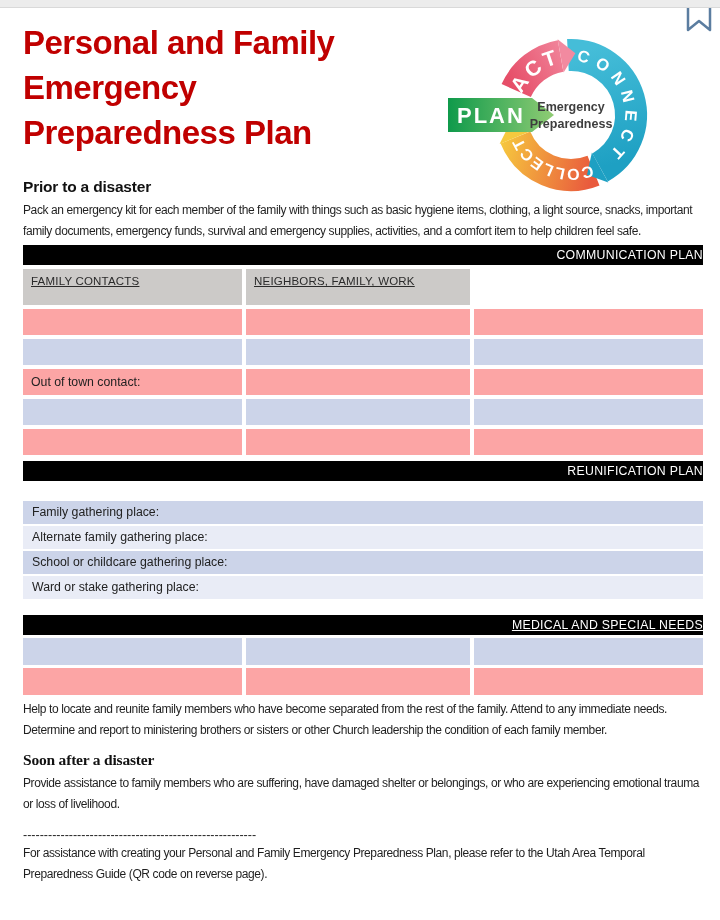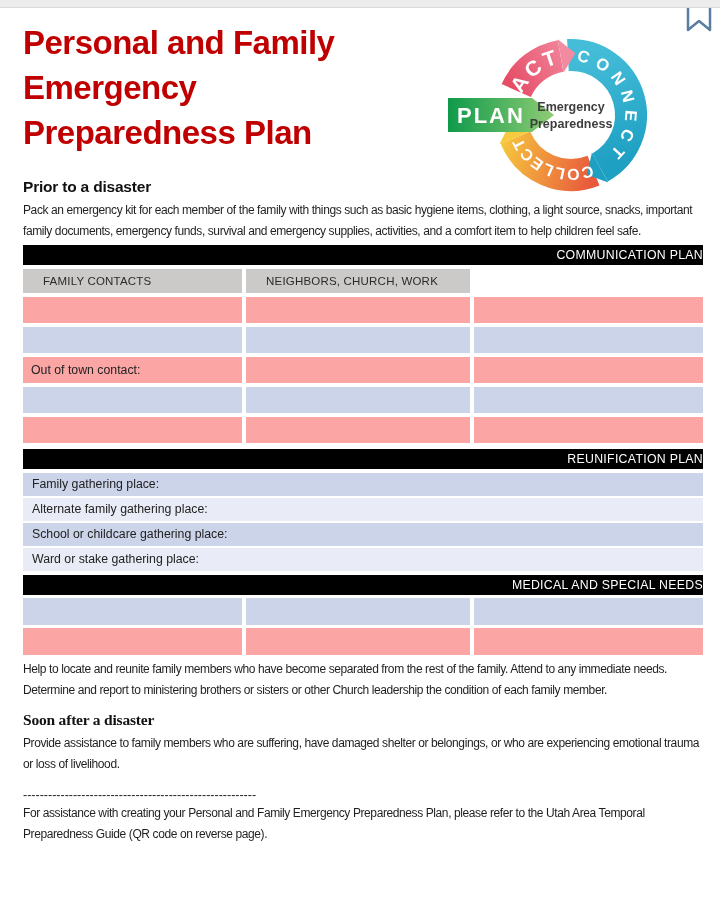--- a/index.html
+++ b/index.html
@@ -25,38 +25,38 @@
   .section-heading.tighter{margin-top:10px;font-family:Liberation Serif, serif;}
   .body-text{
     font-size:12px;line-height:20.5px;letter-spacing:-0.4px;
     color:#1f1f1f;margin:4px 0 0 0;max-width:677px;
   }
   .black-bar{
     background:#000000;color:#ffffff;height:20px;line-height:20px;
     text-align:right;font-size:12.3px;letter-spacing:0.3px;margin-top:4px;
   }
   .black-bar.mt6{margin-top:6px;}
-  .black-bar.mt5{margin-top:4px;}
+  .black-bar.mt5{margin-top:16px;text-decoration:underline;}
   .grid3{display:grid;grid-template-columns:219px 224px 1fr;column-gap:4px;}
   .tbl-header{margin-top:4px;}
   .tbl-header .cell{
-    background:#cccac8;height:24px;line-height:24px;padding-left:20px;
-    font-size:11.5px;letter-spacing:0.2px;color:#2b2b2b;
+    background:#cccac8;height:36px;line-height:24px;padding-left:8px;
+    font-size:11.5px;letter-spacing:0.2px;color:#2b2b2b;text-decoration:underline;
   }
   .comm-row{margin-top:4px;}
   .comm-row .cell{height:26px;line-height:26px;padding-left:8px;font-size:12.3px;color:#222;}
   .med-row{margin-top:3px;}
   .med-row .cell{height:27px;}
   .row-light .cell{background:#fca5a5;}
   .row-dark .cell{background:#ccd4e9;}
   .reun-row{
     margin-top:2px;height:23px;line-height:23px;padding-left:9px;
     font-size:12.3px;color:#222;
   }
-  .reun-row.first{margin-top:4px;}
+  .reun-row.first{margin-top:20px;}
   .reun-row.row-dark{background:#ccd4e9;}
   .reun-row.row-light{background:#e9ecf6;}
   .divider{margin-top:14px;font-size:12.5px;letter-spacing:0;color:#222;}
   .footer-note{margin-top:1px;}
   .logo-label{fill:#ffffff;font-weight:bold;font-family:"Liberation Sans",sans-serif;}
   .logo-center{fill:#3e3e3e;font-weight:bold;font-family:"Liberation Sans",sans-serif;font-size:12.5px;text-anchor:middle;}
 </style>
 </head>
 <body>
 
@@ -119,21 +119,21 @@
     <text class="logo-center" x="127" y="98">Preparedness</text>
   </svg>
 
   <h2 class="section-heading">Prior to a disaster</h2>
   <p class="body-text">Pack an emergency kit for each member of the family with things such as basic hygiene items, clothing, a light source, snacks, important family documents, emergency funds, survival and emergency supplies, activities, and a comfort item to help children feel safe.</p>
 
   <div class="black-bar">COMMUNICATION PLAN</div>
 
   <div class="grid3 tbl-header">
     <div class="cell">FAMILY CONTACTS</div>
-    <div class="cell">NEIGHBORS, CHURCH, WORK</div>
+    <div class="cell">NEIGHBORS, FAMILY, WORK</div>
   </div>
 
   <div class="grid3 comm-row row-light">
     <div class="cell"></div>
     <div class="cell"></div>
     <div class="cell"></div>
   </div>
   <div class="grid3 comm-row row-dark">
     <div class="cell"></div>
     <div class="cell"></div>

